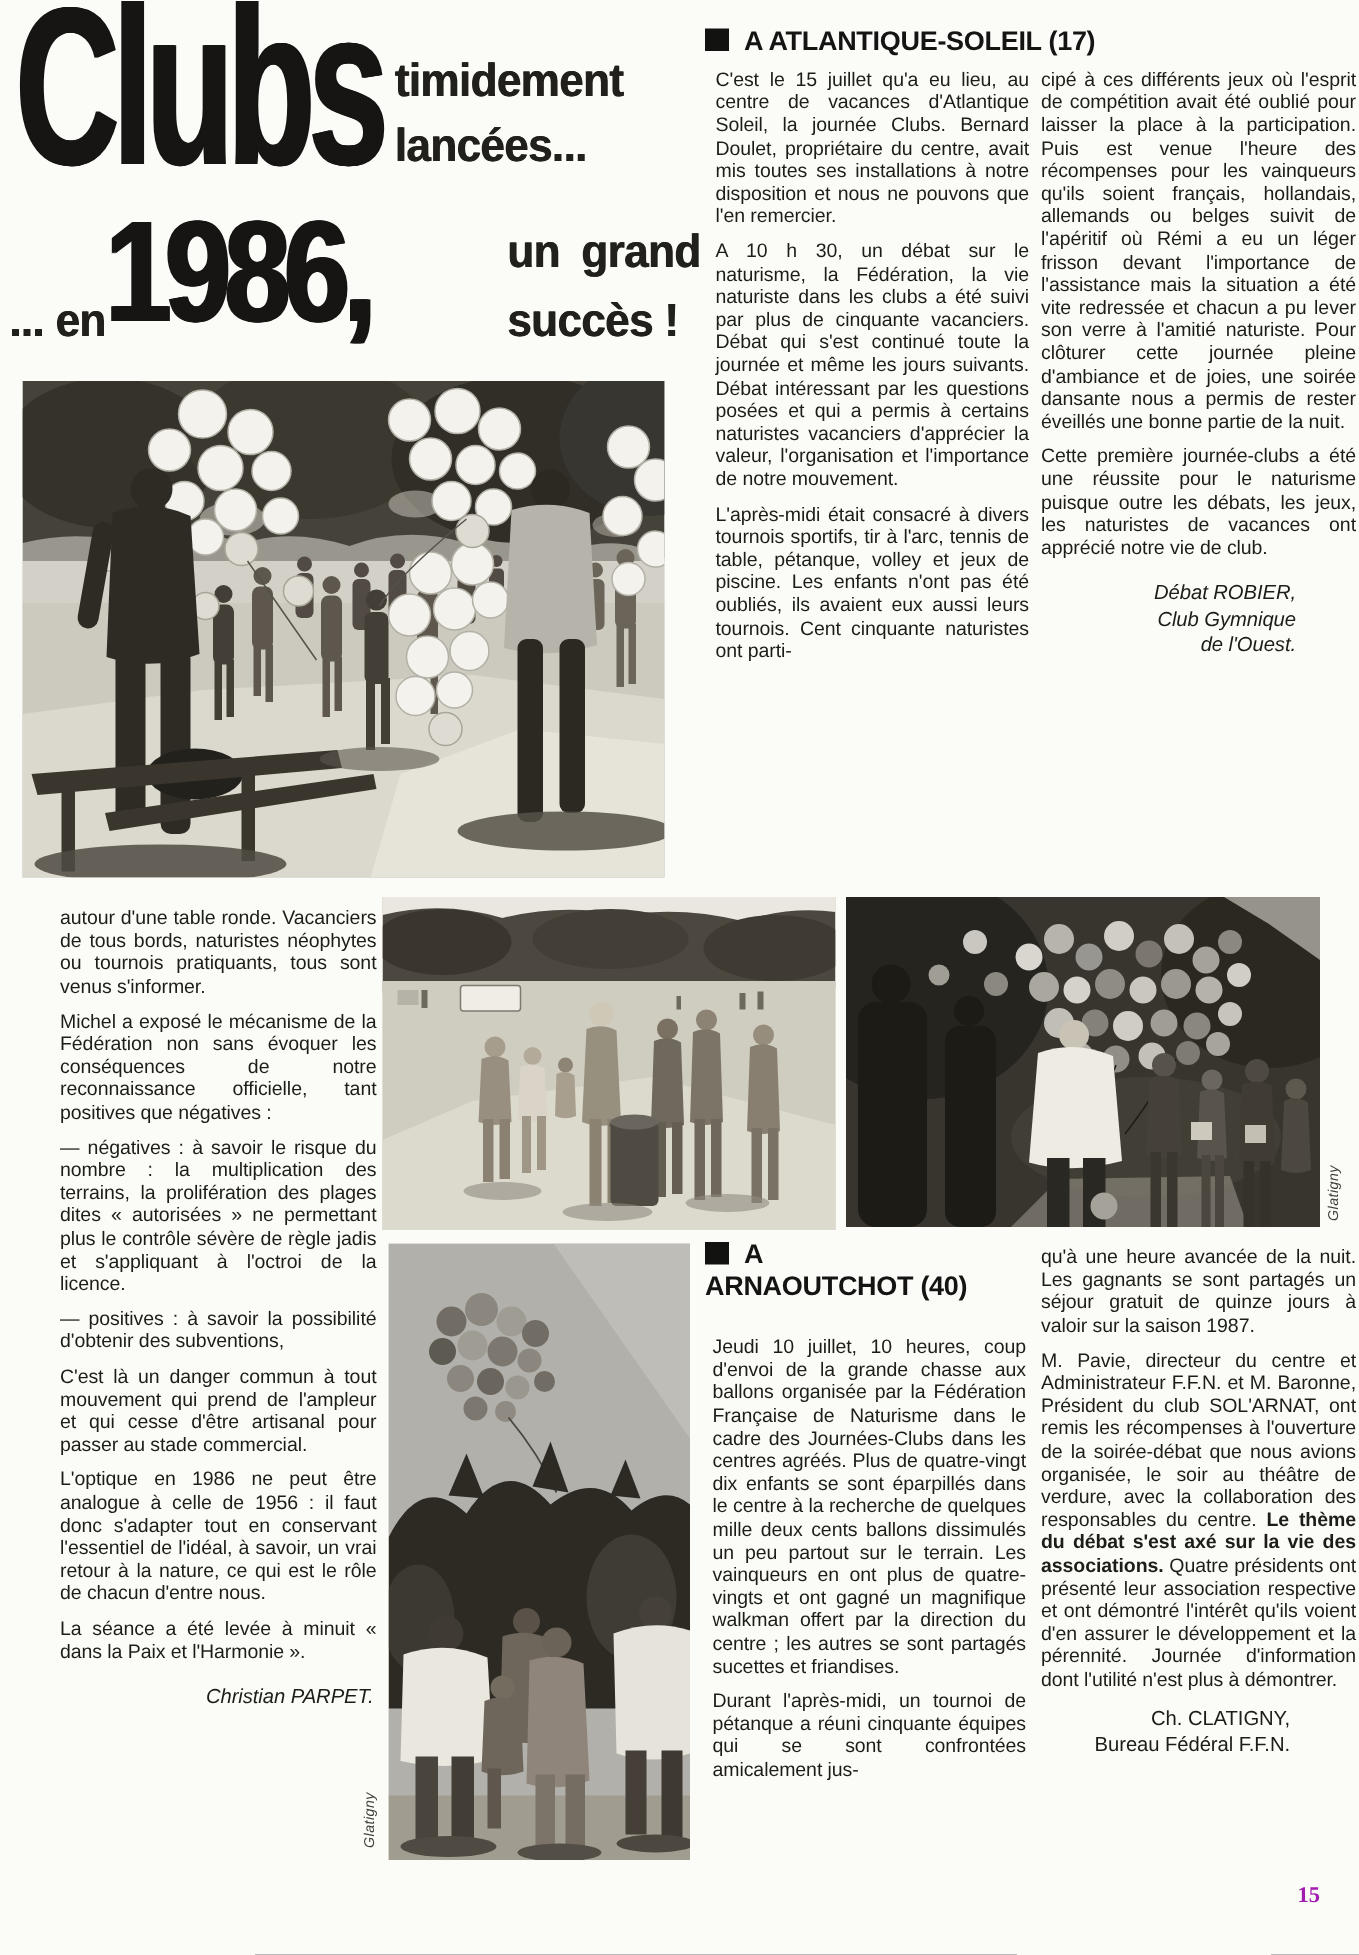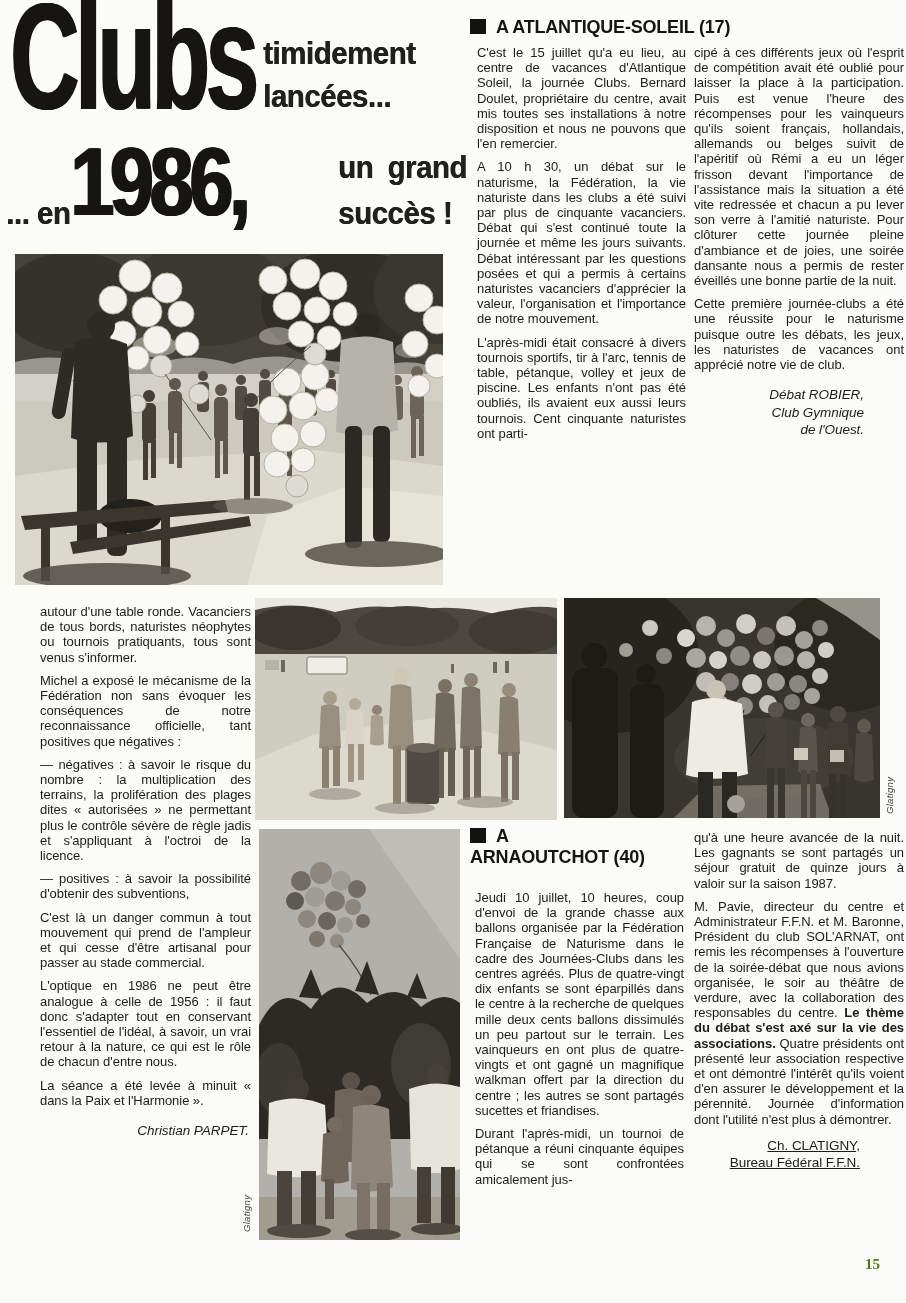--- a/index.html
+++ b/index.html
@@ -41,33 +41,33 @@
     color:#141413;letter-spacing:-.2px;white-space:nowrap;
   }
   .sq{
     display:inline-block;width:16px;height:15px;background:#121210;
     margin-right:10px;transform:translateY(1px);
   }
   .sig{
     text-align:right;font-style:italic;font-size:13.5px;line-height:17.5px;
     margin-top:14px;
   }
-  .sig.roman{font-style:normal;text-decoration:underline;}
+  .sig.roman{font-style:normal;}
   
   .photo{position:absolute;overflow:hidden;background:#cfccc3;}
   .photo svg{display:block;width:100%;height:100%;}
   .credit-vert{
     position:absolute;font-size:9.5px;font-style:italic;color:#403e38;
     transform:rotate(-90deg);transform-origin:left top;white-space:nowrap;
     letter-spacing:.3px;
   }
   .page-num{
     position:absolute;right:26px;top:1256px;
     font-family:"Liberation Serif","DejaVu Serif",serif;
-    font-weight:bold;font-size:15px;color:#4d7c0f;
+    font-weight:bold;font-size:15px;color:#a21caf;
   }
 </style>
 </head>
 <body>
 
 <div class="page">
 
   <div class="hl-main">Clubs</div>
   <div class="hl-tag" style="left:263px;top:36px;">timidement</div>
   <div class="hl-tag" style="left:263px;top:79px;">lancées...</div>

